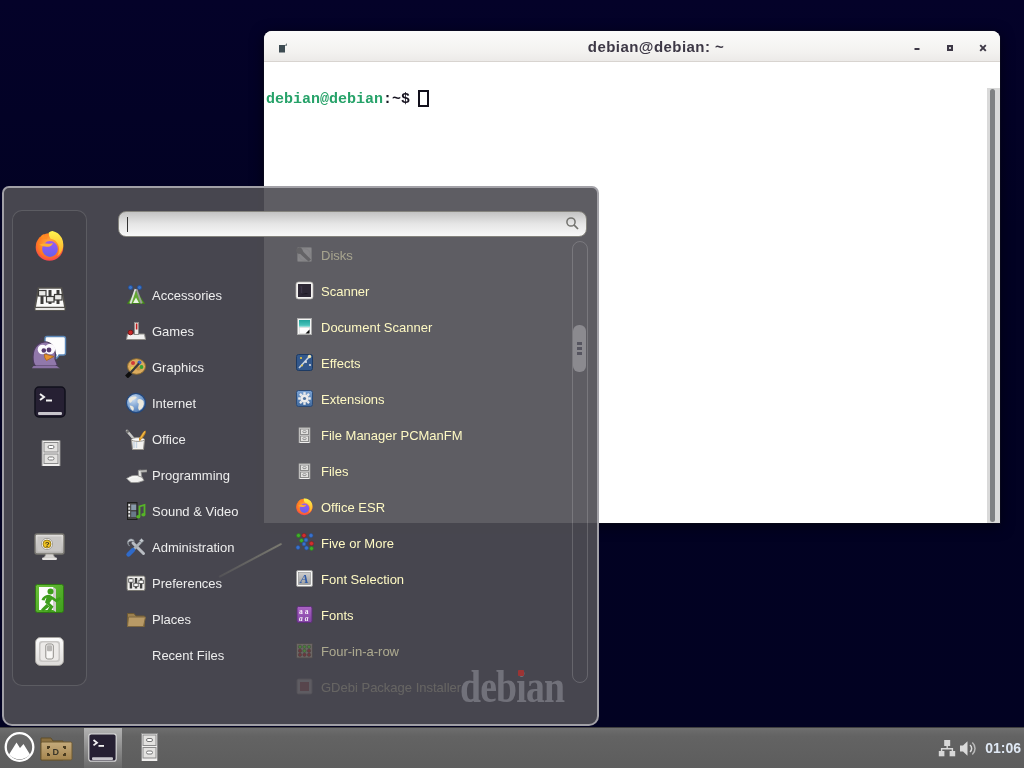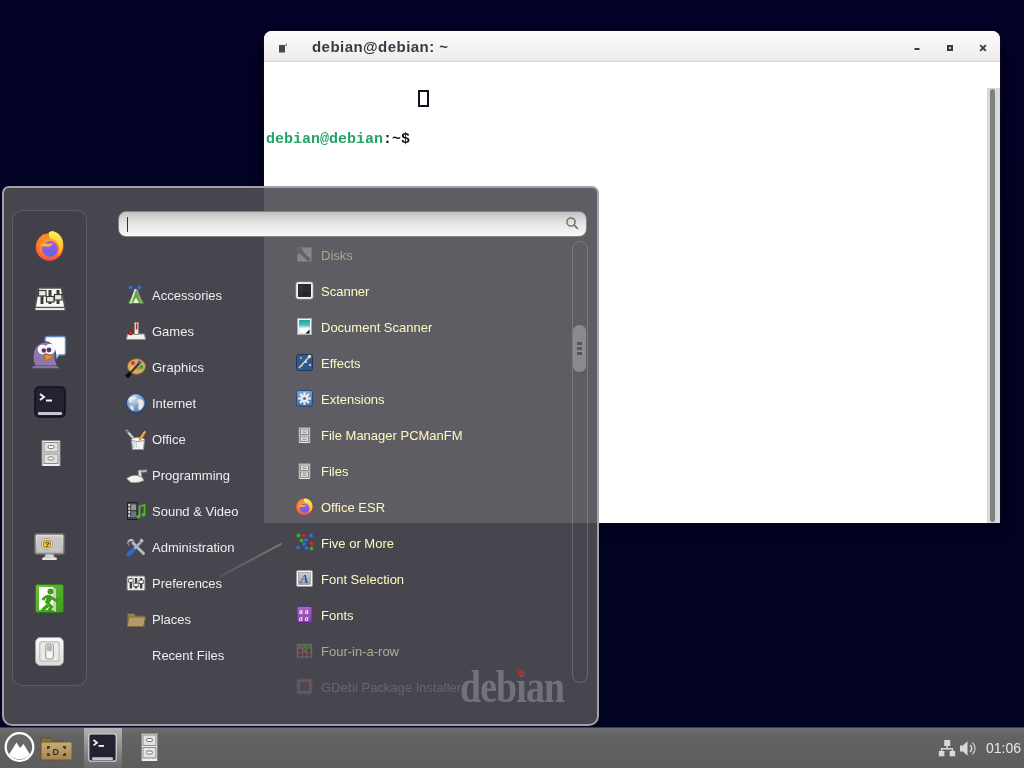--- a/index.html
+++ b/index.html
@@ -8,24 +8,24 @@
          background:linear-gradient(180deg,#040229 0%,#020223 30%,#020222 100%); }
   .abs { position:absolute; }
 
   
   #term { left:264px; top:31px; width:736px; height:492px;
           border-radius:8px 8px 0 0; background:#ffffff;
           box-shadow:0 3px 14px rgba(0,0,0,0.55), 0 0 0 1px rgba(30,30,40,0.35); }
   #titlebar { left:0; top:0; width:736px; height:31px; border-radius:8px 8px 0 0;
           background:linear-gradient(180deg,#fbfbfa 0%,#f3f2f0 70%,#eceae8 100%);
           border-bottom:1px solid #d8d4d0; }
-  #title { left:0; top:0; width:736px; height:31px; line-height:31px; text-align:left;
+  #title { left:0; top:0; width:736px; height:31px; line-height:31px; text-align:center;
           font-size:15px; font-weight:bold; color:#3d3846; letter-spacing:0.45px;padding-left:48px; }
   #prompt { left:2px; top:60px; font-family:"Liberation Mono", monospace;
-          font-size:15px; font-weight:bold; white-space:pre; color:#171421;margin-top:40px; }
+          font-size:15px; font-weight:bold; white-space:pre; color:#171421; }
   #prompt .grn { color:#26a269; }
   #cursor { left:154px; top:59px; width:11px; height:17px; border:2px solid #12101c; background:#fff; }
   #menubar { left:0; top:31px; width:736px; height:26px; background:#f6f6f5; border-bottom:1px solid #ecebe9; }
   .mitem { position:absolute; top:2px; height:26px; line-height:26px; font-size:13.5px; color:#161616; }
   #tscroll { left:723px; top:57px; width:13px; height:435px; background:#d9d9d9; }
   #tthumb { left:726px; top:58px; width:5px; height:433px; background:#7f8183; border-radius:2.5px; }
 
   
   #menu { left:2px; top:186px; width:597px; height:540px;
           background:rgba(78,77,83,0.91);
@@ -56,21 +56,21 @@
           background:linear-gradient(90deg,rgba(170,170,140,0.12),rgba(180,180,150,0.48)); filter:blur(0.4px);
           transform:rotate(-28deg); transform-origin:left center; border-radius:1px; }
 
   
   #panel { left:0; top:727px; width:1024px; height:41px;
           background:linear-gradient(180deg,#6e6e6e 0%,#636363 20%,#5d5d5d 100%);
           border-top:1px solid #3f3f3f; }
   #termhl { left:84px; top:0px; width:38px; height:40px;
           background:linear-gradient(180deg,#b3b3b3 0%,#8a8a8a 55%,#6a6a6a 100%); }
   #clock { right:3px; top:0px; height:40px; line-height:40px; font-size:14px;
-          font-weight:normal; color:#dfe8f4; }
+          font-weight:bold; color:#dfe8f4; }
 </style>
 </head>
 <body>
 
 <div class="abs" id="term">
   <div class="abs" id="titlebar"></div>
   <div class="abs" id="title">debian@debian: ~</div>
   <svg class="abs" style="left:14px;top:11px" width="10" height="11" viewBox="0 0 10 11">
     <rect x="1" y="3" width="6" height="7.5" fill="#3d4b52"></rect>
     <path d="M7 3.5 L9 1 L8.5 4 Z" fill="#3d4b52"></path>

